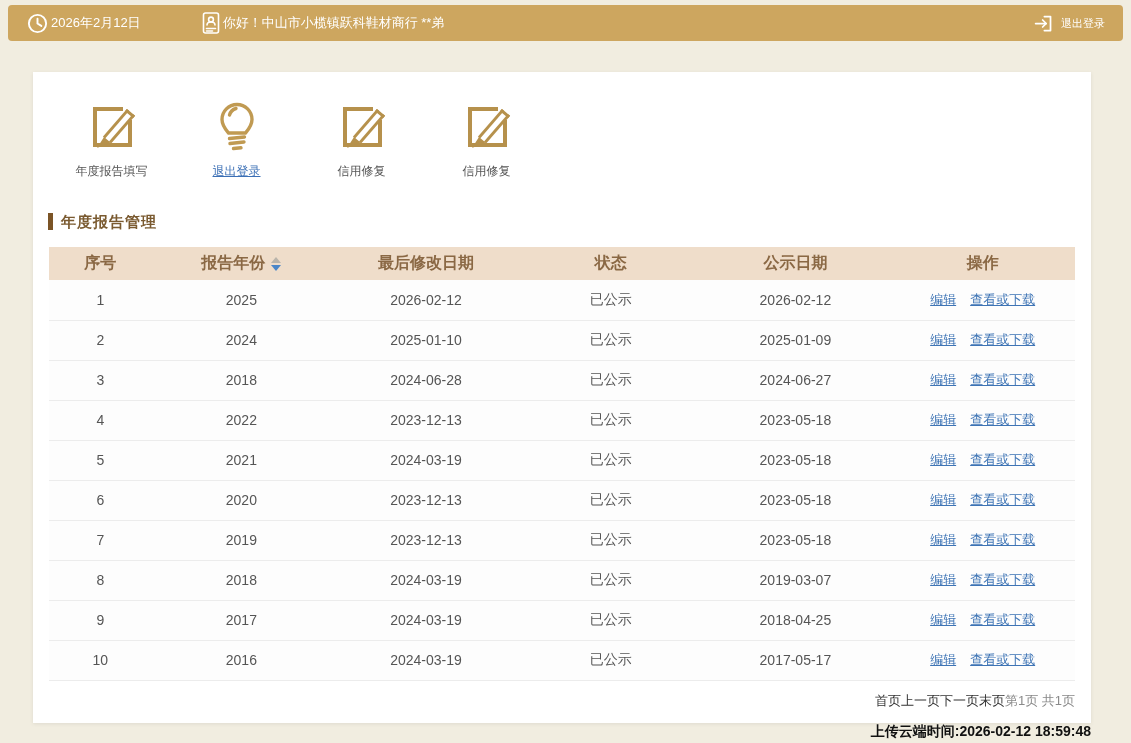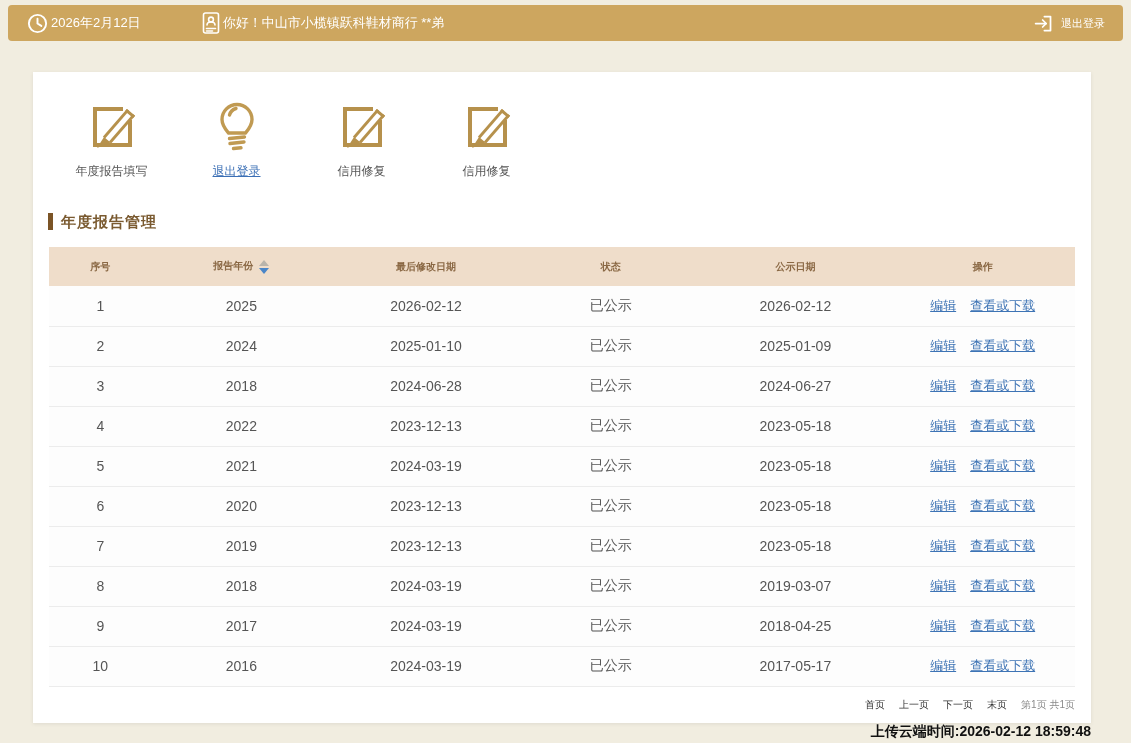--- a/index.html
+++ b/index.html
@@ -36,39 +36,39 @@
   .section-title {
     margin:33px 12px 0 15px; display:flex; align-items:flex-start; gap:8px;
   }
   .section-bar { width:5px; height:17px; background:#7b5426; }
   .section-text { font-size:15px; color:#7a5a30; font-weight:bold; letter-spacing:1px; }
   
   .report-table {
     margin:15px auto 0 auto; width:1026px; border-collapse:collapse; table-layout:fixed;
   }
   .report-table thead th {
-    background:#efddca; color:#8a6844; font-size:10px; font-weight:bold;
-    height:39px; text-align:center; vertical-align:middle;
+    background:#efddca; color:#8a6844; font-size:16px; font-weight:bold;
+    height:33px; text-align:center; vertical-align:middle;
   }
   .report-table tbody td {
     height:40px; text-align:center; vertical-align:middle;
     font-size:14px; color:#555; border-bottom:1px solid #ececec;
     background:#fdfdfd;
   }
   .sort-wrap { display:inline-flex; flex-direction:column; vertical-align:middle; margin-left:6px; cursor:pointer; line-height:0; gap:2px; }
   .caret { width:0; height:0; border-left:5px solid transparent; border-right:5px solid transparent; }
   .caret-up { border-bottom:6px solid #b9b4ab; }
   .caret-down { border-top:6px solid #4a86c8; }
   a.tbl-link { color:#3e74b5; text-decoration:underline; font-size:13px; cursor:pointer; }
   .op-cell a.tbl-link + a.tbl-link { margin-left:14px; }
   
   .pagination {
     width:1026px; margin:11px auto 0 auto;
-    display:flex; justify-content:flex-end; align-items:center; gap:14px;
-    font-size:10px; color:#333;
+    display:flex; justify-content:flex-end; align-items:center; 
+    font-size:13px; color:#333;
   }
   .page-btn { cursor:pointer; color:#333; }
   .page-info { color:#8a8a8a; }
   
   .footer-time {
     position:absolute; right:40px; bottom:2px;
     font-size:14px; color:#111; font-weight:bold;
   }
   svg { display:block; }
 </style>

